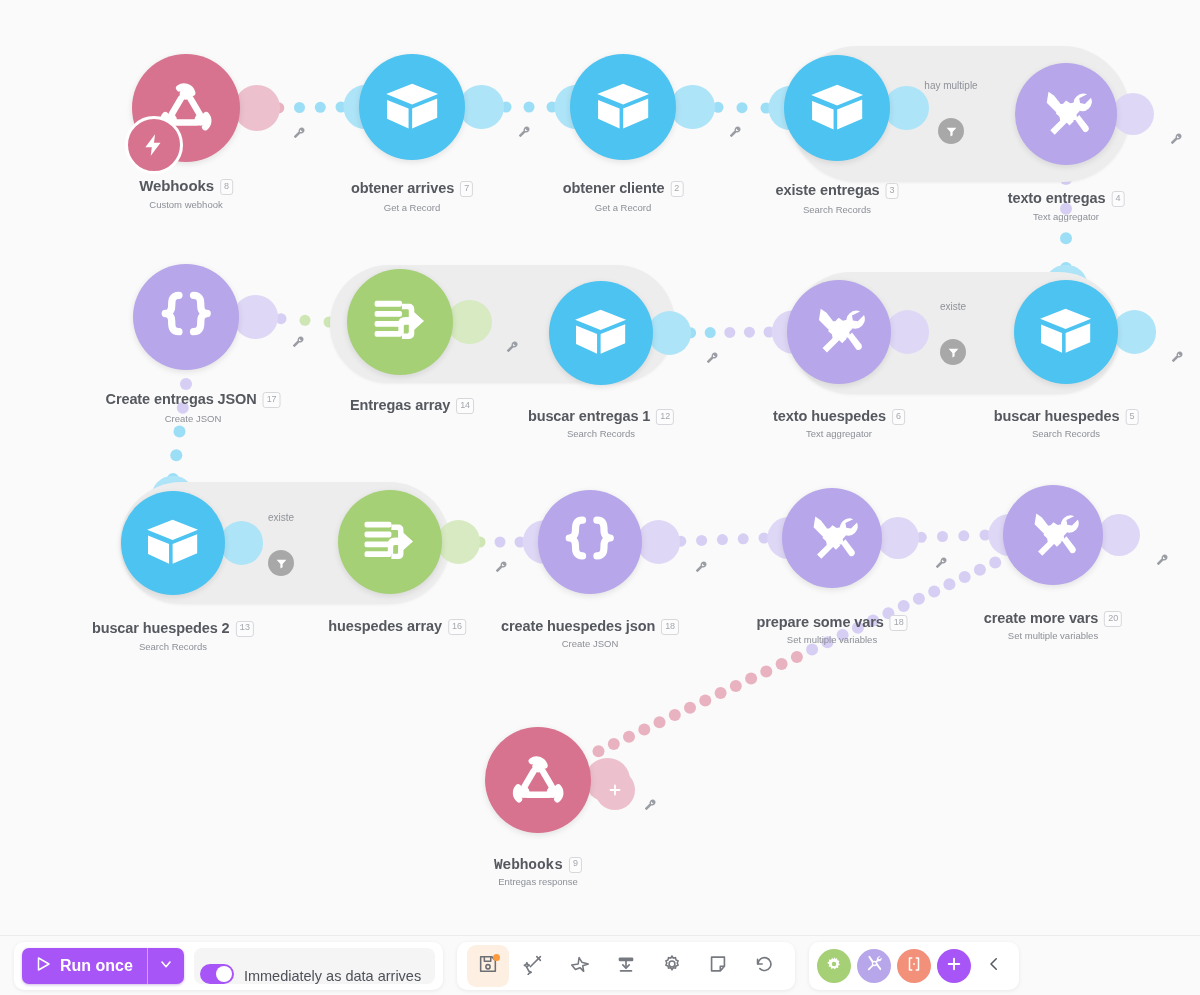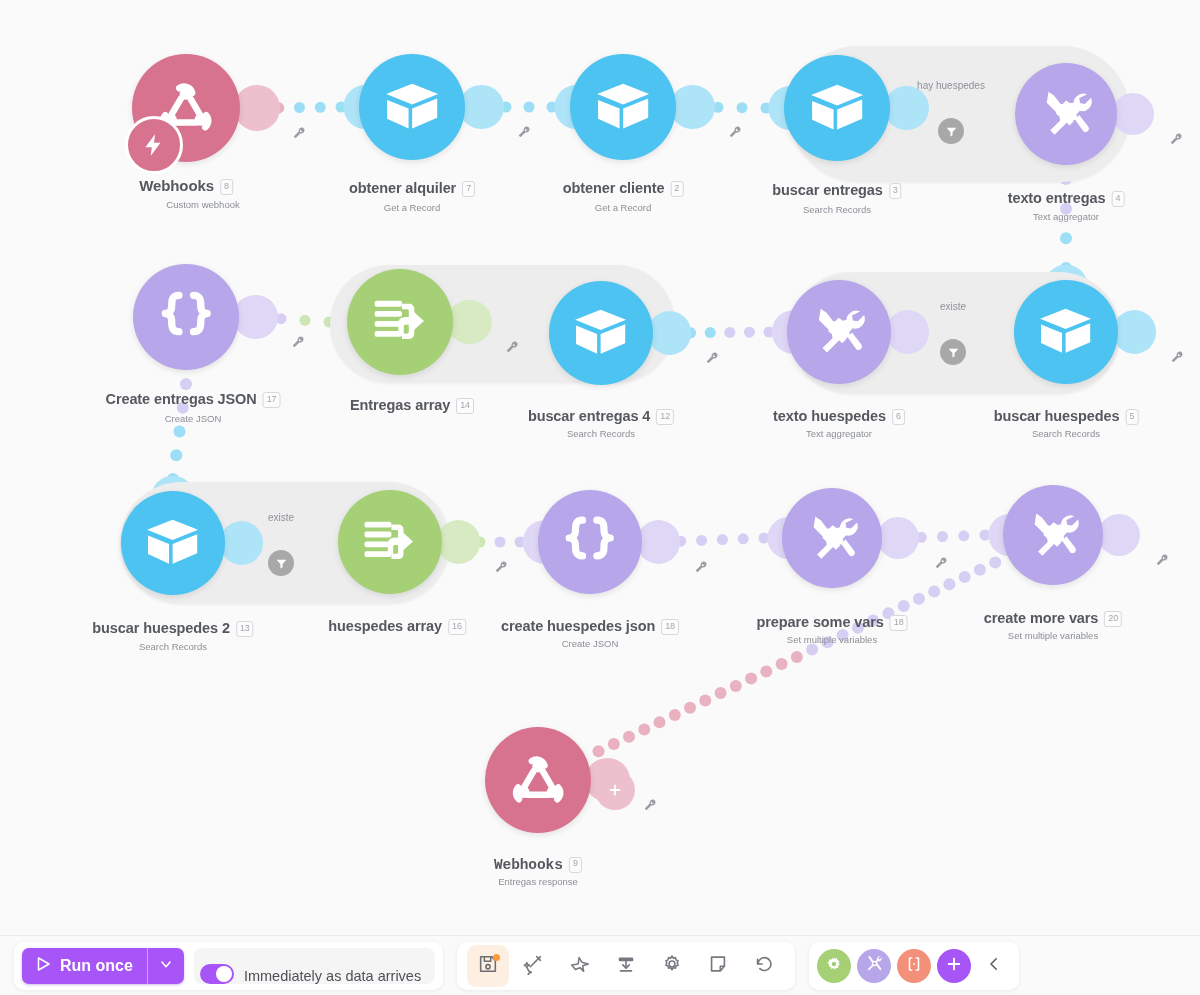--- a/index.html
+++ b/index.html
@@ -288,35 +288,35 @@
       <path d="M10 40 a9 9 0 0 0 1 13"></path>
       <path d="M54 40 a9 9 0 0 1 -1 13"></path>
     </svg>
         </div>
         <div class="bolt" style="width: 58px; height: 58px; left: 125px; top: 116px; background: rgb(216, 115, 143);">
           <svg width="26" height="26" viewBox="0 0 24 24" fill="#fff">
             <path d="M13 2L4 14h6l-1 8 9-12h-6z"></path>
           </svg>
         </div>
         <div class="label" style="left: 186px; top: 177px; font-size: 15px;"><span>Webhooks</span><span class="badge" style="font-size: 9px;">8</span></div>
-        <div class="sublabel" style="left: 186px; top: 199px; font-size: 9.5px; margin-left: 17px;">Custom webhook</div>
+        <div class="sublabel" style="left: 186px; top: 199px; font-size: 9.5px;">Custom webhook</div>
         <div class="wrench" style="left: 292px; top: 126px;"><svg width="14" height="14" viewBox="0 0 24 24" fill="none" stroke="currentColor" stroke-width="2.4" stroke-linecap="round" stroke-linejoin="round">
     <path d="M20 5.5a4.5 4.5 0 0 1-5.8 5.8L6 19.5 4.5 18l8.2-8.2A4.5 4.5 0 0 1 18.5 4l-2.6 2.6 1.5 1.5L20 5.5z"></path>
           </svg></div>
       </div>
       <div class="node" style="left: 0px; top: 0px;">
         <div class="circle" style="width: 44.52px; height: 44.52px; left: 459.435px; top: 84.74px; background: rgb(174, 228, 248); box-shadow: none;"></div>
         <div class="circle" style="width: 106px; height: 106px; left: 359px; top: 54px; background: rgb(76, 195, 240);">
           <svg width="58.300000000000004" height="50.138000000000005" viewBox="0 0 64 56" fill="#fff">
       <path d="M32 2 L61 13.5 L32 25 L3 13.5 Z"></path>
       <path d="M4 20 L28 29.6 L28 52 L4 41 Z"></path>
       <path d="M32 29.6 L60 18.5 L60 40 L32 52 Z"></path>
     </svg>
         </div>
-        <div class="label" style="left: 412px; top: 180px; font-size: 14.5px;"><span>obtener alquiler</span><span class="badge" style="font-size: 9px;">7</span></div>
+        <div class="label" style="left: 412px; top: 180px; font-size: 14.5px;"><span>obtener arrives</span><span class="badge" style="font-size: 9px;">7</span></div>
         <div class="sublabel" style="left: 412px; top: 202px; font-size: 9.5px;">Get a Record</div>
         <div class="wrench" style="left: 517px; top: 125px;"><svg width="14" height="14" viewBox="0 0 24 24" fill="none" stroke="currentColor" stroke-width="2.4" stroke-linecap="round" stroke-linejoin="round">
     <path d="M20 5.5a4.5 4.5 0 0 1-5.8 5.8L6 19.5 4.5 18l8.2-8.2A4.5 4.5 0 0 1 18.5 4l-2.6 2.6 1.5 1.5L20 5.5z"></path>
           </svg></div>
       </div>
       <div class="node" style="left: 0px; top: 0px;">
         <div class="circle" style="width: 44.52px; height: 44.52px; left: 670.435px; top: 84.74px; background: rgb(174, 228, 248); box-shadow: none;"></div>
         <div class="circle" style="width: 106px; height: 106px; left: 570px; top: 54px; background: rgb(76, 195, 240);">
           <svg width="58.300000000000004" height="50.138000000000005" viewBox="0 0 64 56" fill="#fff">
       <path d="M32 2 L61 13.5 L32 25 L3 13.5 Z"></path>
@@ -332,21 +332,21 @@
       </div>
       <div class="node" style="left: 0px; top: 0px;">
         <div class="circle" style="width: 44.52px; height: 44.52px; left: 884.435px; top: 85.74px; background: rgb(174, 228, 248); box-shadow: none;"></div>
         <div class="circle" style="width: 106px; height: 106px; left: 784px; top: 55px; background: rgb(76, 195, 240);">
           <svg width="58.300000000000004" height="50.138000000000005" viewBox="0 0 64 56" fill="#fff">
       <path d="M32 2 L61 13.5 L32 25 L3 13.5 Z"></path>
       <path d="M4 20 L28 29.6 L28 52 L4 41 Z"></path>
       <path d="M32 29.6 L60 18.5 L60 40 L32 52 Z"></path>
     </svg>
         </div>
-        <div class="label" style="left: 837px; top: 182px; font-size: 14.5px;"><span>buscar entregas</span><span class="badge" style="font-size: 9px;">3</span></div>
+        <div class="label" style="left: 837px; top: 182px; font-size: 14.5px;"><span>existe entregas</span><span class="badge" style="font-size: 9px;">3</span></div>
         <div class="sublabel" style="left: 837px; top: 204px; font-size: 9.5px;">Search Records</div>
         <div class="wrench" style="left: 942px; top: 126px;"><svg width="14" height="14" viewBox="0 0 24 24" fill="none" stroke="currentColor" stroke-width="2.4" stroke-linecap="round" stroke-linejoin="round">
     <path d="M20 5.5a4.5 4.5 0 0 1-5.8 5.8L6 19.5 4.5 18l8.2-8.2A4.5 4.5 0 0 1 18.5 4l-2.6 2.6 1.5 1.5L20 5.5z"></path>
           </svg></div>
       </div>
       <div class="node" style="left: 0px; top: 0px;">
         <div class="circle" style="width: 42.84px; height: 42.84px; left: 1111.64px; top: 92.58px; background: rgb(223, 215, 246); box-shadow: none;"></div>
         <div class="circle" style="width: 102px; height: 102px; left: 1015px; top: 63px; background: rgb(183, 166, 234);">
           <svg width="56.1" height="56.1" viewBox="0 0 64 64" fill="#fff">
       <path d="M12 6.5 L18.5 11 L41 40 L36 45 L10 19 Z"></path>
@@ -396,21 +396,21 @@
       </div>
       <div class="node" style="left: 0px; top: 0px;">
         <div class="circle" style="width: 43.68px; height: 43.68px; left: 647.54px; top: 311.16px; background: rgb(174, 228, 248); box-shadow: none;"></div>
         <div class="circle" style="width: 104px; height: 104px; left: 549px; top: 281px; background: rgb(76, 195, 240);">
           <svg width="57.2" height="49.192" viewBox="0 0 64 56" fill="#fff">
       <path d="M32 2 L61 13.5 L32 25 L3 13.5 Z"></path>
       <path d="M4 20 L28 29.6 L28 52 L4 41 Z"></path>
       <path d="M32 29.6 L60 18.5 L60 40 L32 52 Z"></path>
     </svg>
         </div>
-        <div class="label" style="left: 601px; top: 408px; font-size: 14.5px;"><span>buscar entregas 4</span><span class="badge" style="font-size: 9px;">12</span></div>
+        <div class="label" style="left: 601px; top: 408px; font-size: 14.5px;"><span>buscar entregas 1</span><span class="badge" style="font-size: 9px;">12</span></div>
         <div class="sublabel" style="left: 601px; top: 428px; font-size: 9.5px;">Search Records</div>
         <div class="wrench" style="left: 705px; top: 351px;"><svg width="14" height="14" viewBox="0 0 24 24" fill="none" stroke="currentColor" stroke-width="2.4" stroke-linecap="round" stroke-linejoin="round">
     <path d="M20 5.5a4.5 4.5 0 0 1-5.8 5.8L6 19.5 4.5 18l8.2-8.2A4.5 4.5 0 0 1 18.5 4l-2.6 2.6 1.5 1.5L20 5.5z"></path>
           </svg></div>
       </div>
       <div class="node" style="left: 0px; top: 0px;">
         <div class="circle" style="width: 43.68px; height: 43.68px; left: 885.54px; top: 310.16px; background: rgb(223, 215, 246); box-shadow: none;"></div>
         <div class="circle" style="width: 104px; height: 104px; left: 787px; top: 280px; background: rgb(183, 166, 234);">
           <svg width="57.2" height="57.2" viewBox="0 0 64 64" fill="#fff">
       <path d="M12 6.5 L18.5 11 L41 40 L36 45 L10 19 Z"></path>
@@ -443,21 +443,21 @@
       </div>
       <div class="node" style="left: 0px; top: 0px;">
         <div class="circle" style="width: 43.68px; height: 43.68px; left: 219.54px; top: 521.16px; background: rgb(174, 228, 248); box-shadow: none;"></div>
         <div class="circle" style="width: 104px; height: 104px; left: 121px; top: 491px; background: rgb(76, 195, 240);">
           <svg width="57.2" height="49.192" viewBox="0 0 64 56" fill="#fff">
       <path d="M32 2 L61 13.5 L32 25 L3 13.5 Z"></path>
       <path d="M4 20 L28 29.6 L28 52 L4 41 Z"></path>
       <path d="M32 29.6 L60 18.5 L60 40 L32 52 Z"></path>
     </svg>
         </div>
-        <div class="label" style="left: 173px; top: 620px; font-size: 14.5px;"><span>buscar huespedes 2</span><span class="badge" style="font-size: 9px;">13</span></div>
+        <div class="label" style="left: 173px; top: 620px; font-size: 14.5px;"><span>buscar huespedes 2</span><span class="badge" style="font-size: 9px; font-family: Liberation Mono, monospace;">13</span></div>
         <div class="sublabel" style="left: 173px; top: 641px; font-size: 9.5px;">Search Records</div>
         <div class="wrench" style="left: 277px; top: 561px;"><svg width="14" height="14" viewBox="0 0 24 24" fill="none" stroke="currentColor" stroke-width="2.4" stroke-linecap="round" stroke-linejoin="round">
     <path d="M20 5.5a4.5 4.5 0 0 1-5.8 5.8L6 19.5 4.5 18l8.2-8.2A4.5 4.5 0 0 1 18.5 4l-2.6 2.6 1.5 1.5L20 5.5z"></path>
           </svg></div>
       </div>
       <div class="node" style="left: 0px; top: 0px;">
         <div class="circle" style="width: 43.68px; height: 43.68px; left: 436.54px; top: 520.16px; background: rgb(215, 234, 193); box-shadow: none;"></div>
         <div class="circle" style="width: 104px; height: 104px; left: 338px; top: 490px; background: rgb(165, 208, 118);">
           <svg width="57.2" height="52.624" viewBox="0 0 64 58" fill="#fff">
       <rect x="4" y="6" width="30" height="6.5" rx="2"></rect>
@@ -544,21 +544,21 @@
           </svg>
         </div>
         <div class="label" style="left: 538px; top: 857px; font-size: 14.5px; font-family: Liberation Mono, monospace;"><span>Webhooks</span><span class="badge" style="font-size: 9px;">9</span></div>
         <div class="sublabel" style="left: 538px; top: 876px; font-size: 9.5px;">Entregas response</div>
         <div class="wrench" style="left: 643px; top: 798px;"><svg width="14" height="14" viewBox="0 0 24 24" fill="none" stroke="currentColor" stroke-width="2.4" stroke-linecap="round" stroke-linejoin="round">
     <path d="M20 5.5a4.5 4.5 0 0 1-5.8 5.8L6 19.5 4.5 18l8.2-8.2A4.5 4.5 0 0 1 18.5 4l-2.6 2.6 1.5 1.5L20 5.5z"></path>
           </svg></div>
       </div>
     </div>
   <div id="routes">
-      <div class="route-label" style="left: 951px; top: 80px; font-size: 10px;">hay huespedes</div>
+      <div class="route-label" style="left: 951px; top: 80px; font-size: 10px;">hay multiple</div>
       <div class="filter-icon" style="left: 951px; top: 118px;">
         <svg width="13" height="13" viewBox="0 0 24 24" fill="#fff">
           <path d="M3 5h18l-7 8v6l-4 2v-8z"></path>
         </svg>
       </div>
       <div class="route-label" style="left: 953px; top: 301px; font-size: 10px;">existe</div>
       <div class="filter-icon" style="left: 953px; top: 339px;">
         <svg width="13" height="13" viewBox="0 0 24 24" fill="#fff">
           <path d="M3 5h18l-7 8v6l-4 2v-8z"></path>
         </svg>

